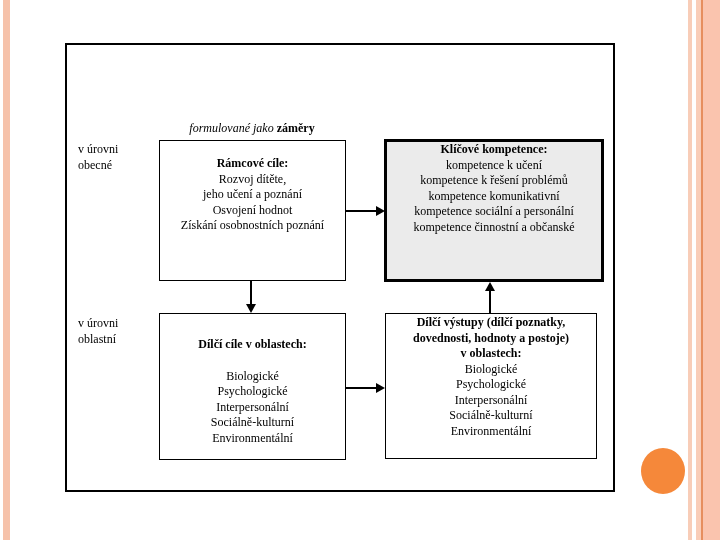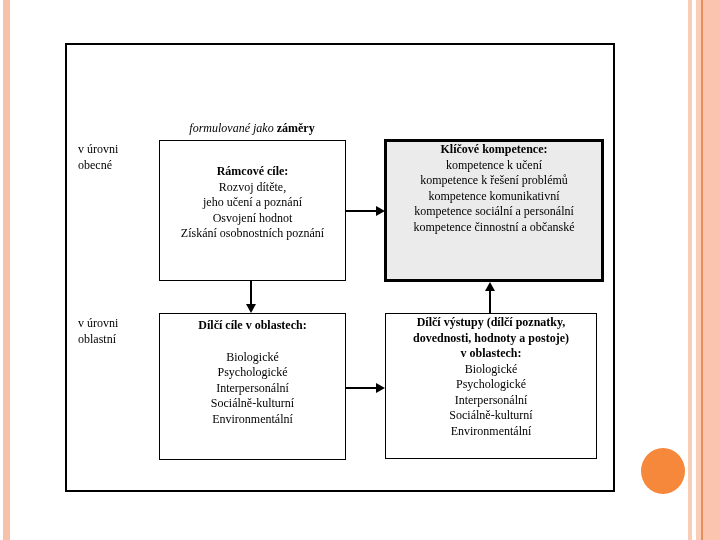--- a/index.html
+++ b/index.html
@@ -27,23 +27,23 @@
 
   
   .row-label{position:absolute;left:78px;width:72px;text-align:left;font-size:12px;line-height:15.5px;}
   .rl-top{top:142px;}
   .rl-bottom{top:316px;}
 
   
   .box{position:absolute;background:#fff;border:1.5px solid #000;text-align:center;
        font-size:12px;line-height:15.5px;box-sizing:border-box;}
   .box-title{font-weight:bold;}
-  .box1{left:159px;top:140px;width:187px;height:141px;padding-top:23px;}
+  .box1{left:159px;top:140px;width:187px;height:141px;padding-top:15px;}
   .box2{left:384px;top:139px;width:220px;height:143px;border-width:3.5px;background:#EBEBEB;padding-top:0;}
-  .box3{left:159px;top:313px;width:187px;height:147px;padding-top:4px;}
+  .box3{left:159px;top:313px;width:187px;height:147px;padding-top:23px;}
   .box4{left:385px;top:313px;width:212px;height:146px;padding-top:1px;}
   .gap-above{margin-top:16px;}
 
   
   .hline{position:absolute;height:2px;background:#000;}
   .vline{position:absolute;width:2px;background:#000;}
   .head{position:absolute;width:0;height:0;}
   .head-right{border-top:5px solid transparent;border-bottom:5px solid transparent;border-left:9px solid #000;}
   .head-down{border-left:5px solid transparent;border-right:5px solid transparent;border-top:9px solid #000;}
   .head-up{border-left:5px solid transparent;border-right:5px solid transparent;border-bottom:9px solid #000;}

